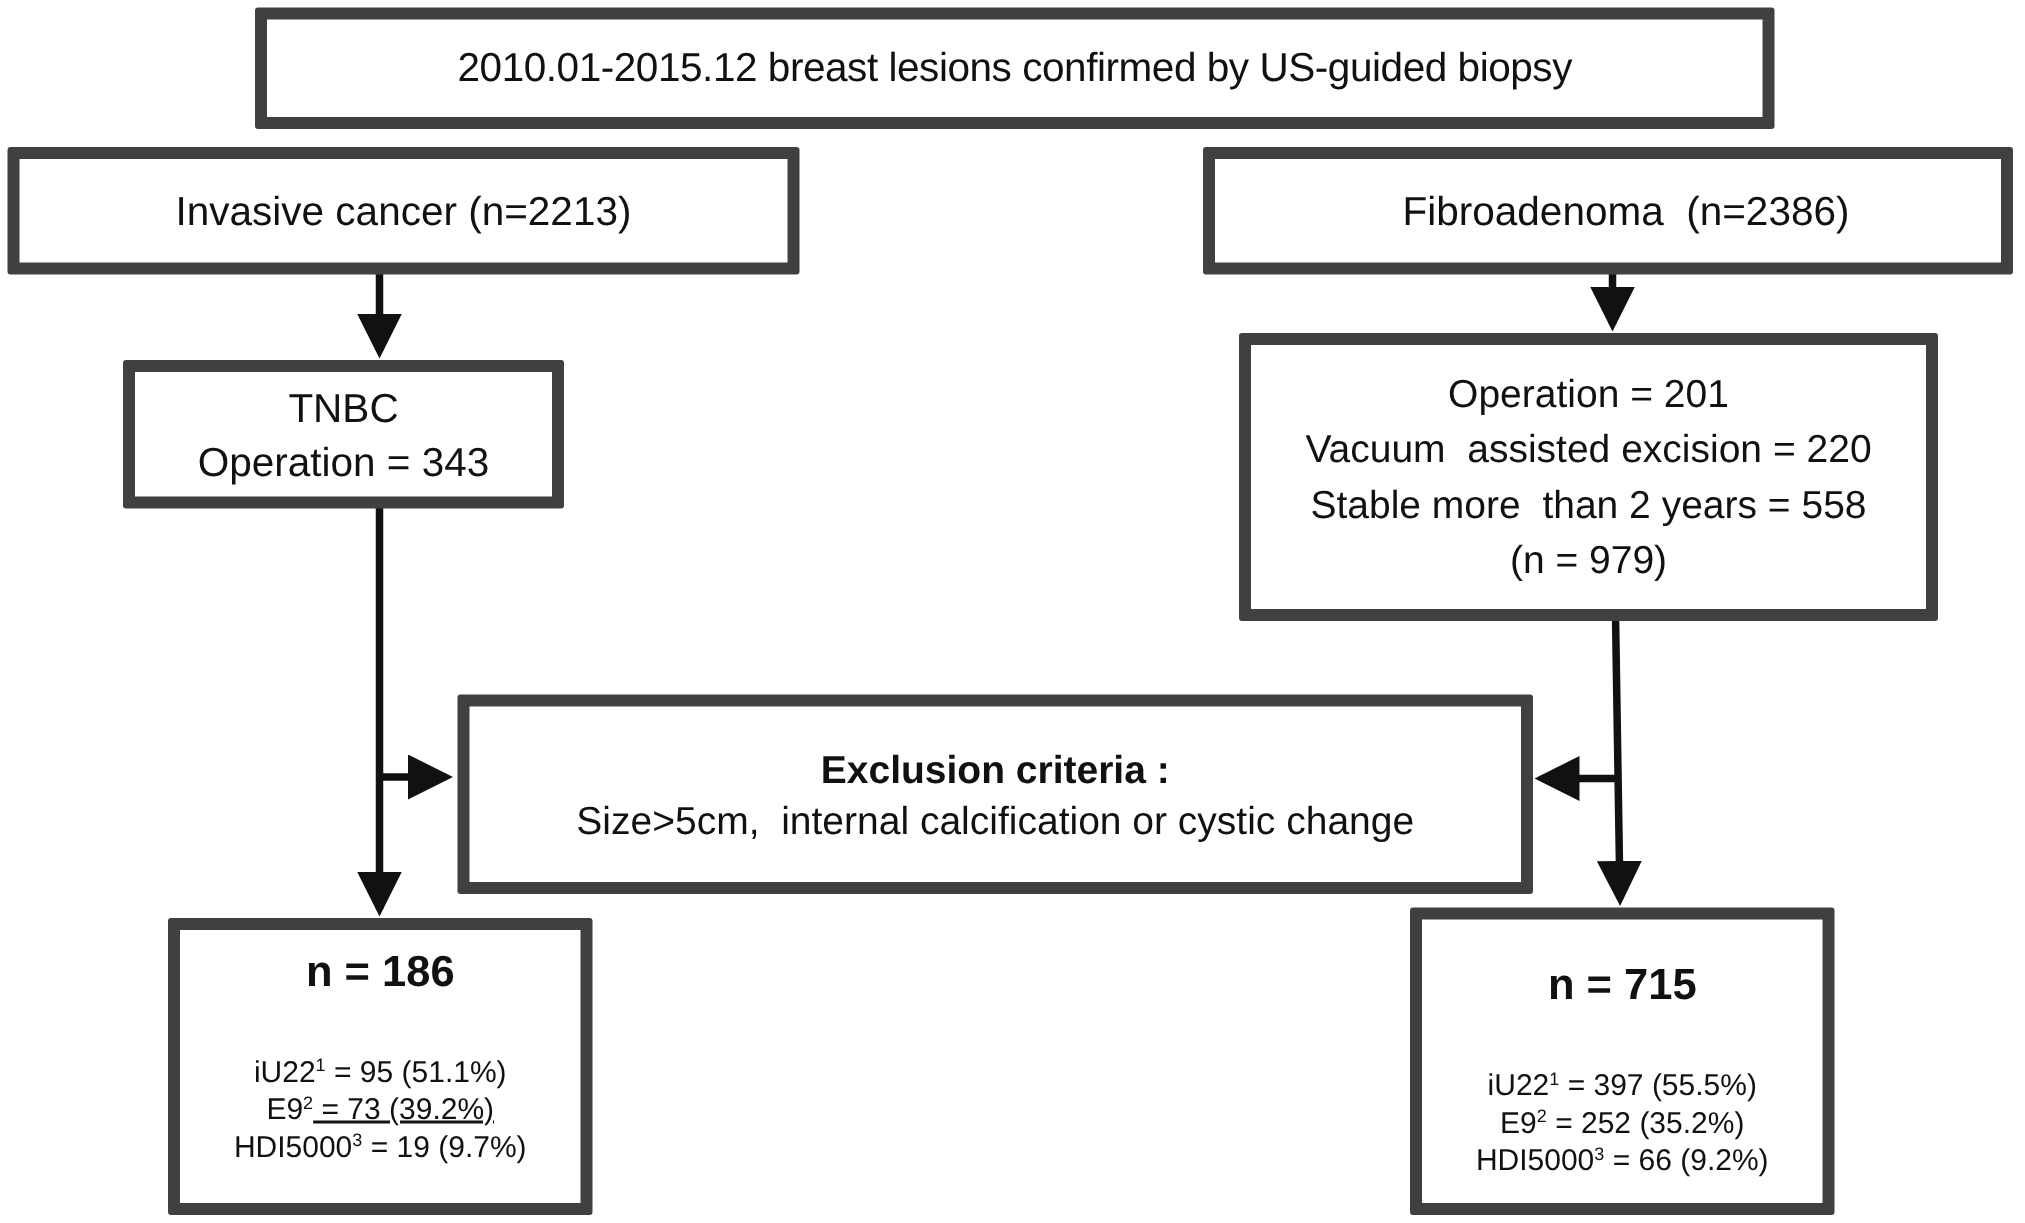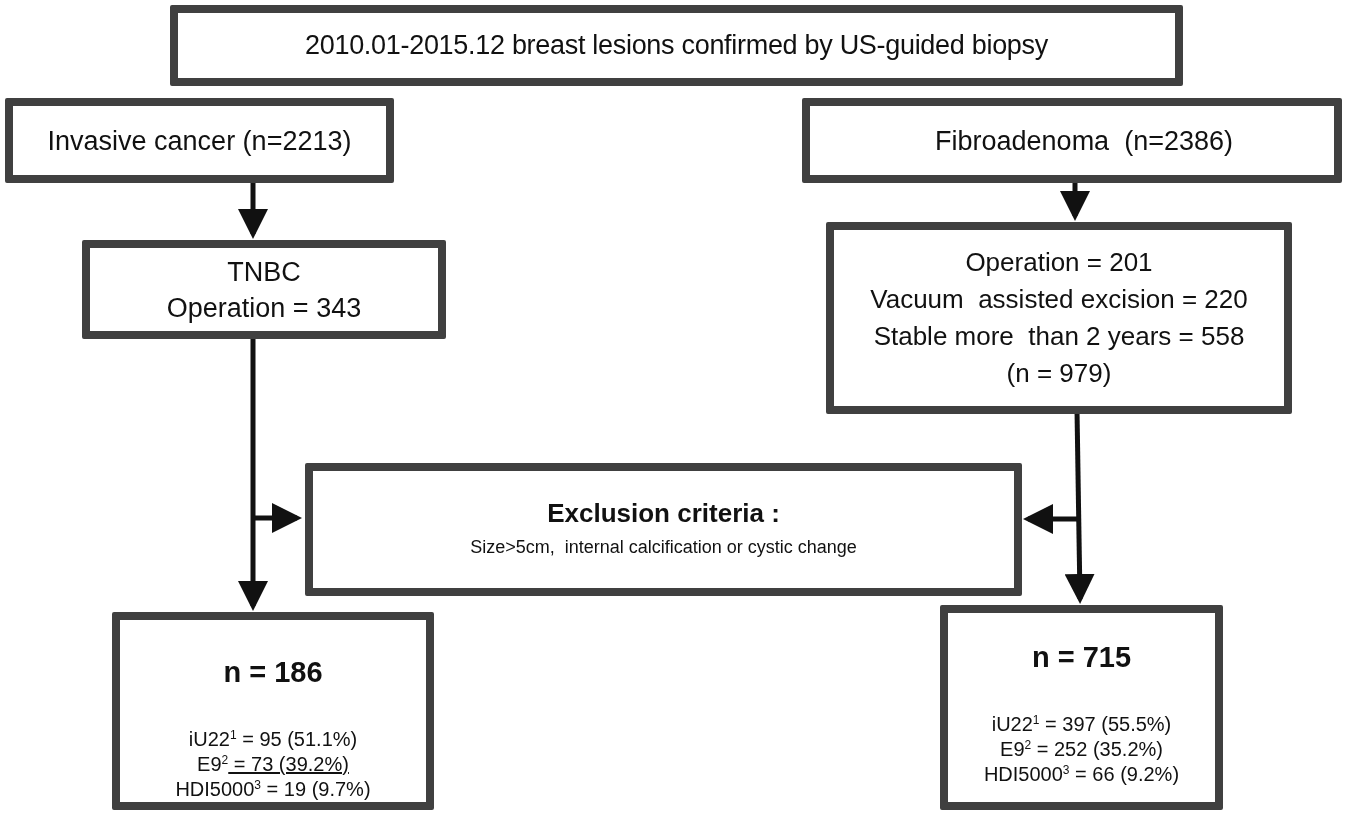--- a/index.html
+++ b/index.html
@@ -23,21 +23,21 @@
       display: flex;
       flex-direction: column;
       align-items: center;
       justify-content: center;
       border-radius: 2px;
     }
     .t-top { font-size: 27px; letter-spacing: -0.3px; }
     .t-mid { font-size: 27px; line-height: 36px; }
     .t-ops { font-size: 26px; line-height: 37px; }
     .t-excl-title { font-size: 26px; font-weight: bold; line-height: 34px; }
-    .t-excl-body { font-size: 18px; line-height: 34px; }
+    .t-excl-body { font-size: 26px; line-height: 34px; }
     .t-n { font-size: 29px; font-weight: bold; margin-bottom: 38px; }
     .t-dev { font-size: 20px; line-height: 25px; }
     .t-dev sup { font-size: 12px; vertical-align: 7px; line-height: 0; }
     svg.connectors {
       position: absolute;
       left: 0; top: 0;
       width: 1350px; height: 815px;
       pointer-events: none;
     }
   </style>
@@ -61,46 +61,46 @@
 
   <line x1="1077" y1="410" x2="1080" y2="599" stroke="#111111" stroke-width="5" marker-end="url(#arrow)"></line>
 
   <line x1="1078" y1="519" x2="1028" y2="519" stroke="#111111" stroke-width="5" marker-end="url(#arrow)"></line>
 </svg>
 
 <div class="box" style="left:170px; top:5px; width:1013px; height:81px;">
   <span class="t-top">2010.01-2015.12 breast lesions confirmed by US-guided biopsy</span>
 </div>
 
-<div class="box" style="left:5px; top:98px; width:389px; height:85px;">
+<div class="box" style="left:5px; top:98px; width:528px; height:85px;">
   <span class="t-mid">Invasive cancer (n=2213)</span>
 </div>
 
 <div class="box" style="left:802px; top:98px; width:540px; height:85px;padding-left:24px;">
   <span class="t-mid" style="white-space:pre;">Fibroadenoma  (n=2386)</span>
 </div>
 
-<div class="box" style="left:82px; top:240px; width:364px; height:99px;">
+<div class="box" style="left:82px; top:240px; width:294px; height:99px;">
   <span class="t-mid">TNBC</span>
   <span class="t-mid">Operation = 343</span>
 </div>
 
 <div class="box" style="left:826px; top:222px; width:466px; height:192px;">
   <span class="t-ops" style="white-space:pre;">Operation = 201</span>
   <span class="t-ops" style="white-space:pre;">Vacuum  assisted excision = 220</span>
   <span class="t-ops" style="white-space:pre;">Stable more  than 2 years = 558</span>
   <span class="t-ops" style="white-space:pre;">(n = 979)</span>
 </div>
 
 <div class="box" style="left:305px; top:463px; width:717px; height:133px;">
   <span class="t-excl-title">Exclusion criteria :</span>
   <span class="t-excl-body" style="white-space:pre;">Size&gt;5cm,  internal calcification or cystic change</span>
 </div>
 
-<div class="box" style="left:112px; top:612px; width:322px; height:198px; justify-content:flex-start; padding-top:36px;">
+<div class="box" style="left:112px; top:612px; width:283px; height:198px; justify-content:flex-start; padding-top:12px;">
   <span class="t-n">n = 186</span>
   <div class="t-dev">
     <span>iU22</span><sup>1</sup><span style="white-space:pre;"> = 95 (51.1%)</span>
   </div>
   <div class="t-dev">
     <span>E9</span><sup>2</sup><span style="white-space:pre;text-decoration:underline;"> = 73 (39.2%)</span>
   </div>
   <div class="t-dev">
     <span>HDI5000</span><sup>3</sup><span style="white-space:pre;"> = 19 (9.7%)</span>
   </div>

